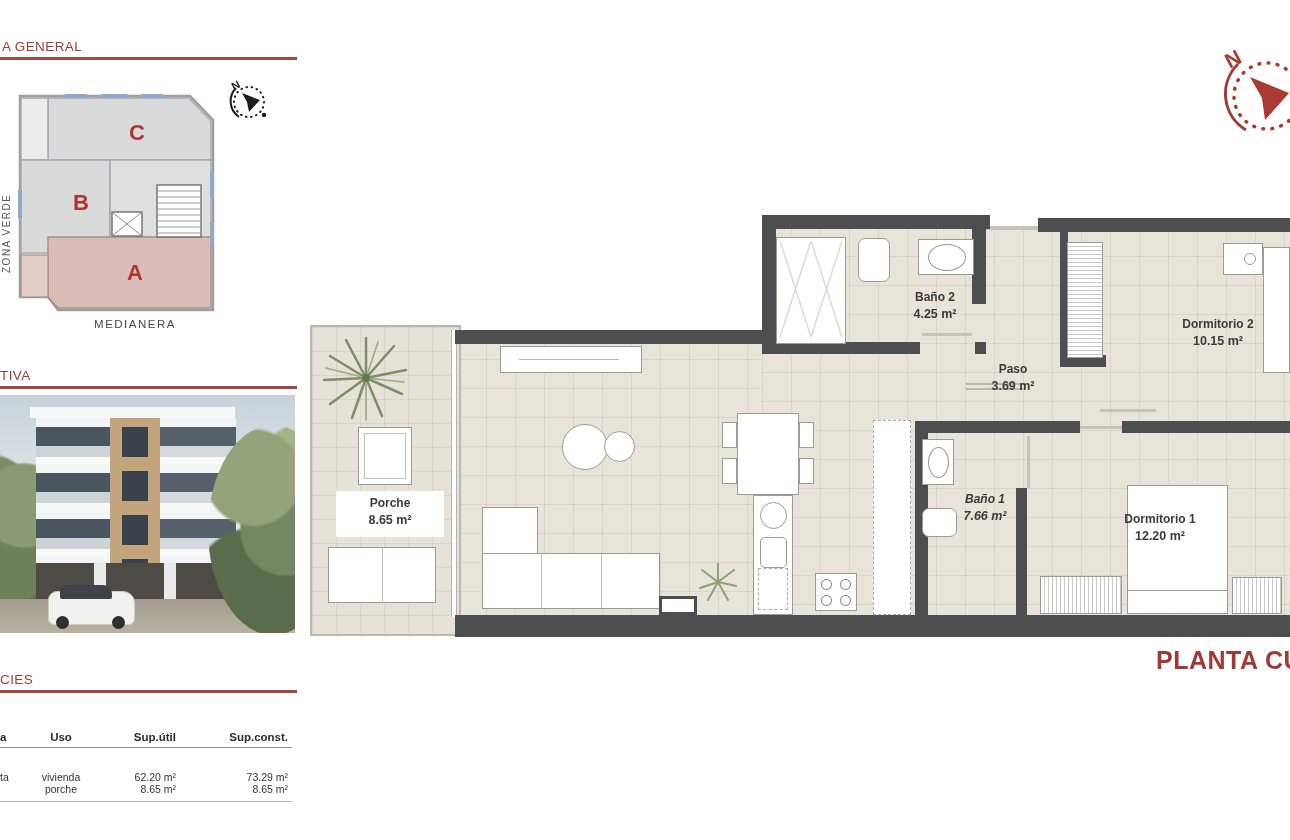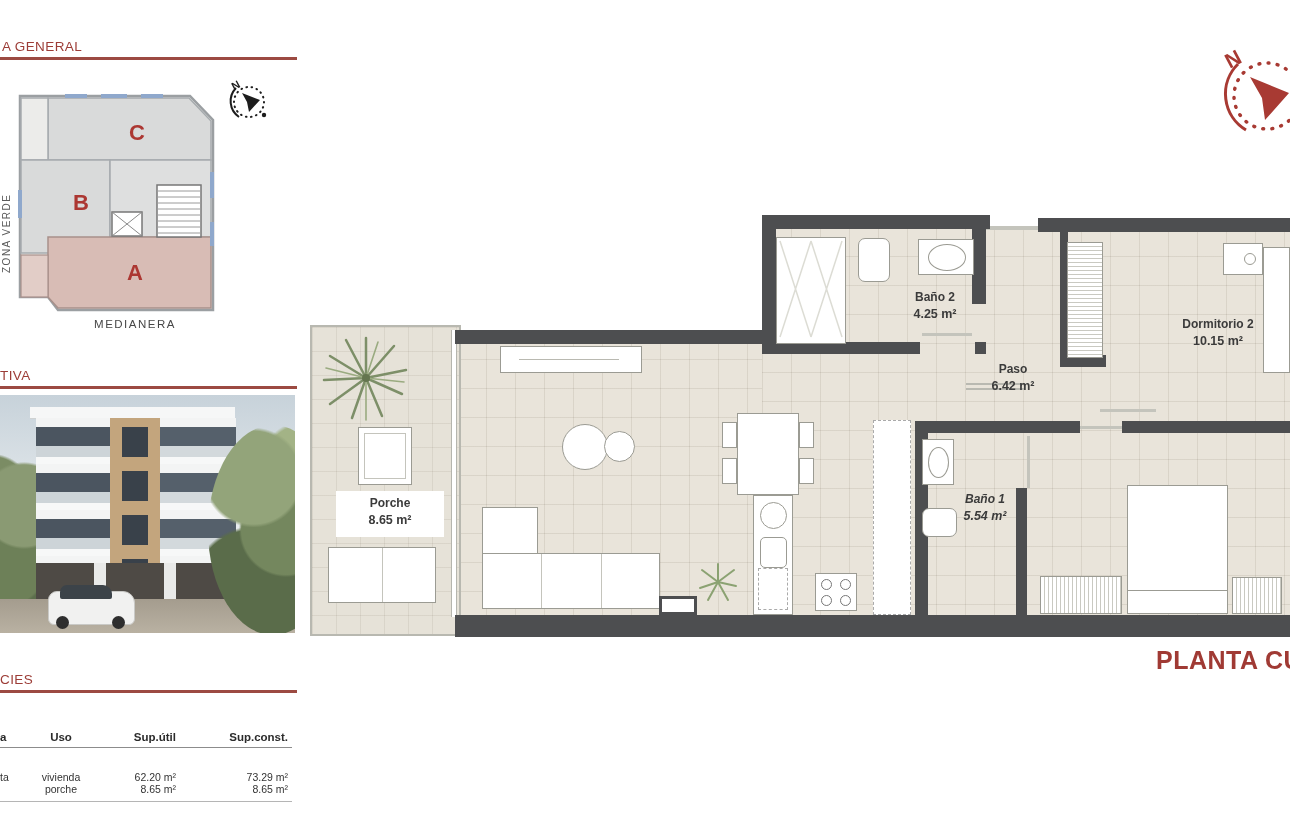--- a/index.html
+++ b/index.html
@@ -275,25 +275,29 @@
   <div class="lbl" style="left:30px;top:284px;width:100px;">
     <span class="nm">Porche</span>
     <span class="ar">8.65 m²</span>
   </div>
   <div class="lbl" style="left:560px;top:78px;width:130px;">
     <span class="nm">Baño 2</span>
     <span class="ar">4.25 m²</span>
   </div>
   <div class="lbl" style="left:648px;top:150px;width:110px;">
     <span class="nm">Paso</span>
-    <span class="ar">6.42 m²</span>
+    <span class="ar">3.69 m²</span>
   </div>
   <div class="lbl" style="left:828px;top:105px;width:160px;">
     <span class="nm">Dormitorio 2</span>
     <span class="ar">10.15 m²</span>
   </div>
   <div class="lbl" style="left:615px;top:280px;width:120px;font-style:italic;">
     <span class="nm">Baño 1</span>
-    <span class="ar">5.54 m²</span>
+    <span class="ar">7.66 m²</span>
+  </div>
+  <div class="lbl" style="left:770px;top:300px;width:160px;">
+    <span class="nm">Dormitorio 1</span>
+    <span class="ar">12.20 m²</span>
   </div>
 </div>
 
 <div class="plan-title">PLANTA CUARTA</div>
 
 </body></html>

